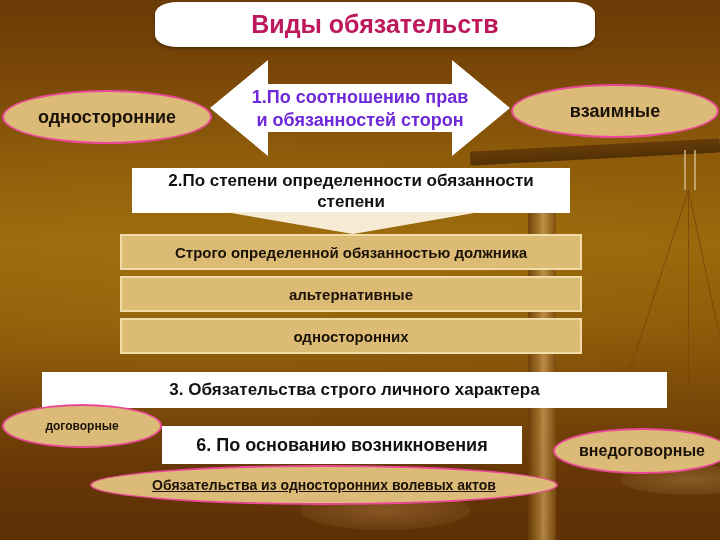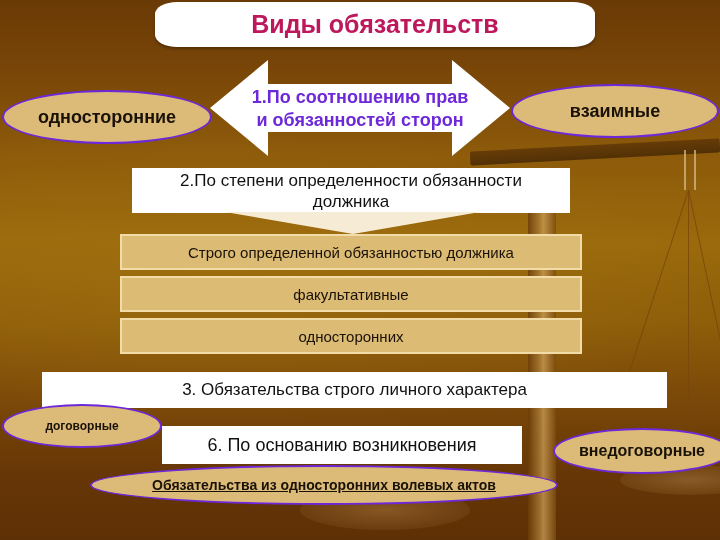--- a/index.html
+++ b/index.html
@@ -39,39 +39,39 @@
 
     .title {
       position: absolute; left: 155px; top: 2px; width: 440px; height: 45px;
       background: #ffffff; border-radius: 22px / 12px;
       display: flex; align-items: center; justify-content: center;
       font-weight: bold; font-size: 25px; color: #be185d;
       box-shadow: 0 2px 3px rgba(0,0,0,0.3);
     }
     .pill {
       position: absolute; background: #dcbb78;
-      border: 2px solid #6d28d9; border-radius: 50%;
+      border: 2px solid #ec4899; border-radius: 50%;
       display: flex; align-items: center; justify-content: center;
       font-weight: bold; color: #1a1208; box-sizing: border-box;
     }
     .dbl-arrow { position: absolute; left: 210px; top: 60px; width: 300px; height: 96px; }
     .dbl-arrow-text {
       position: absolute; left: 230px; top: 86px; width: 260px; text-align: center;
       font-weight: bold; font-size: 18px; line-height: 23px; color: #6d28d9;
     }
     .box-white {
-      position: absolute; background: #ffffff; color: #111; font-weight: normal;
+      position: absolute; background: #ffffff; color: #111; font-weight: bold;
       display: flex; align-items: center; justify-content: center; text-align: center;
       box-sizing: border-box;
     }
     .box-gold {
       position: absolute; left: 120px; width: 462px; height: 36px;
       background: #dcbb74; border: 2px solid #f1dba6; box-sizing: border-box;
       display: flex; align-items: center; justify-content: center;
-      font-weight: normal; font-size: 15px; color: #1a1208;
+      font-weight: bold; font-size: 15px; color: #1a1208;
     }
     .down-arrow { position: absolute; left: 225px; top: 212px; width: 255px; height: 26px; }
   </style>
 </head>
 <body>
 
 <div class="bg-glow"></div>
 
 <div class="scale-beam"></div>
 <div class="scale-pole"></div>
@@ -90,27 +90,27 @@
 <svg class="dbl-arrow" viewBox="0 0 300 96">
   <polygon points="0,48 58,0 58,24 242,24 242,0 300,48 242,96 242,72 58,72 58,96" fill="#ffffff"></polygon>
 </svg>
 <div class="dbl-arrow-text">
   <div>1.По соотношению прав</div>
   <div>и обязанностей сторон</div>
 </div>
 
 <div class="box-white" style="left:132px; top:168px; width:438px; height:45px; font-size:17px; line-height:21px; flex-direction:column;">
   <div>2.По степени определенности обязанности</div>
-  <div>должника</div>
+  <div>степени</div>
 </div>
 <svg class="down-arrow" viewBox="0 0 255 26">
   <polygon points="0,0 255,0 128,22" fill="#f6ecd6"></polygon>
 </svg>
 <div class="box-gold" style="top:234px;">Строго определенной обязанностью должника</div>
-<div class="box-gold" style="top:276px;">факультативные</div>
+<div class="box-gold" style="top:276px;">альтернативные</div>
 <div class="box-gold" style="top:318px;">односторонних</div>
 
 <div class="box-white" style="left:42px; top:372px; width:625px; height:36px; font-size:17px;">3. Обязательства строго личного характера</div>
 
 <div class="box-white" style="left:162px; top:426px; width:360px; height:38px; font-size:18px;">6. По основанию возникновения</div>
 <div class="pill" style="left:2px; top:404px; width:160px; height:44px; font-size:12px;">договорные</div>
 <div class="pill" style="left:523px; top:428px; width:178px; height:46px; font-size:16px;margin-left:30px;">внедоговорные</div>
 <div class="pill" style="left:90px; top:465px; width:468px; height:40px; font-size:14px;text-decoration:underline;">Обязательства из односторонних волевых актов</div>
 
 </body></html>

